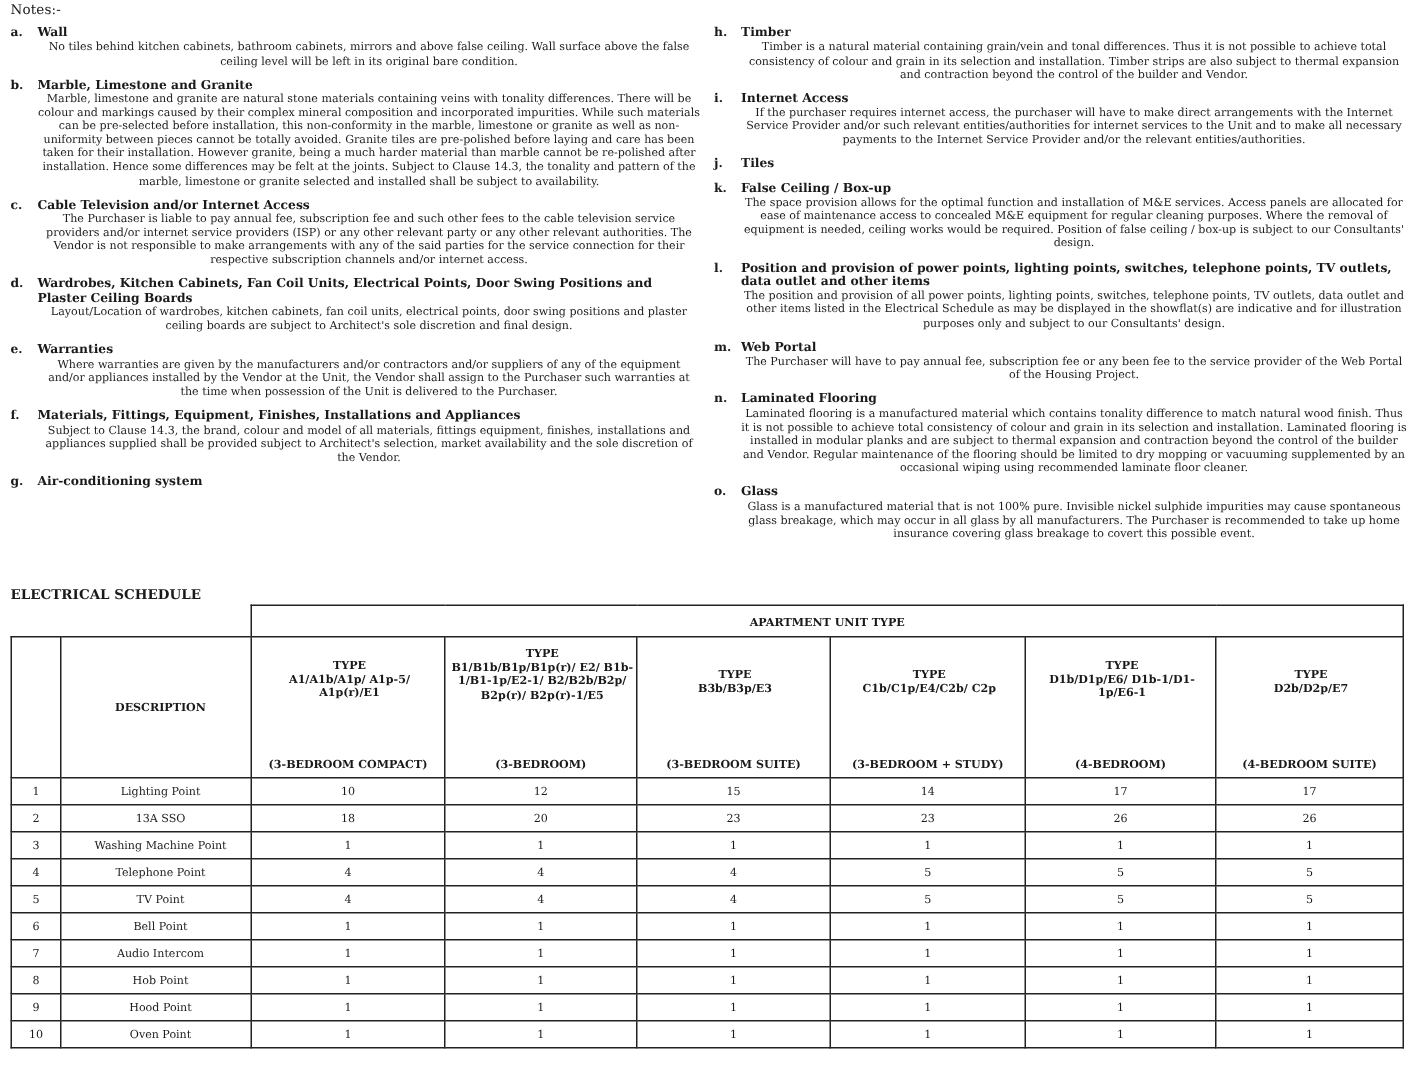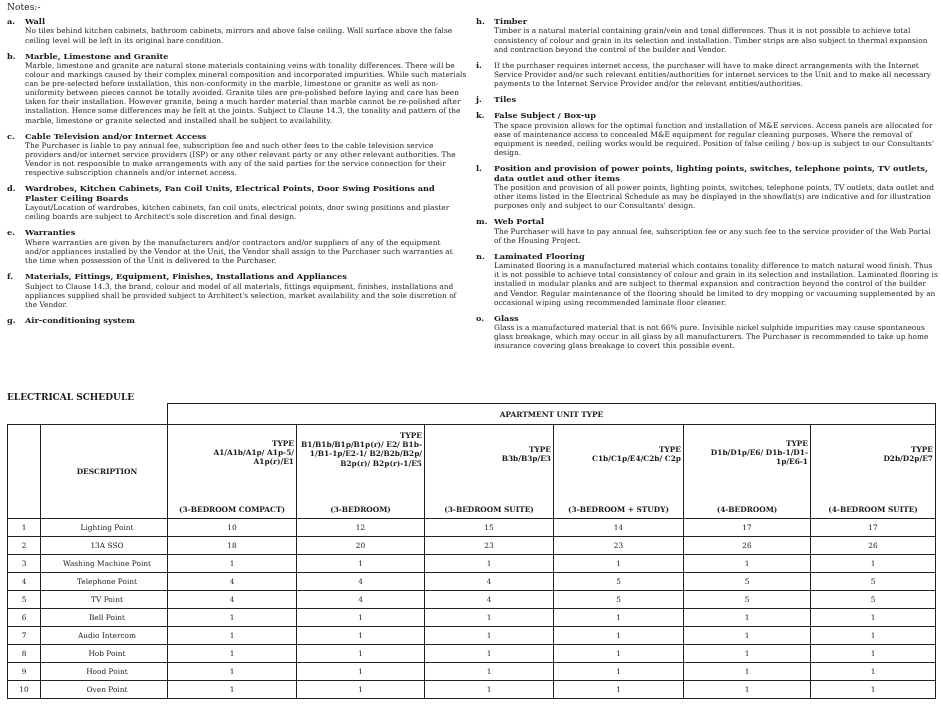--- a/index.html
+++ b/index.html
@@ -14,39 +14,39 @@
   }
   .col { position: absolute; top: 17px; }
   .col-left { left: 7px; width: 460px; }
   .col-right { left: 476px; width: 462px; }
   .note { position: relative; padding-left: 18px; margin-bottom: 7px; }
   .note-letter {
     position: absolute; left: 0; top: 0;
     font-size: 8.2px; font-weight: bold; line-height: 9.4px;
   }
   .note-heading { font-size: 8.2px; font-weight: bold; line-height: 9.4px; }
-  .note-body { font-size: 7.4px; line-height: 9.1px; }
+  .note-body { font-size: 7.4px; line-height: 9.1px; text-align: center; }
 
   .schedule-title {
     position: absolute; left: 7px; top: 392px;
     font-size: 9px; font-weight: bold;
   }
   table.schedule {
     position: absolute; left: 7px; top: 403px;
     width: 928px; border-collapse: collapse; table-layout: fixed;
   }
   table.schedule td, table.schedule th {
     border: 1.6px solid #222; padding: 0; text-align: center; vertical-align: middle;
     font-size: 7.4px; font-weight: normal;
   }
   table.schedule th { font-weight: bold; }
   .blank-cell { border: none !important; }
   .unit-type-header { height: 20px; font-size: 7.4px; }
   .type-head { height: 93px; position: relative; }
-  .type-head .type-label { position: absolute; left: 4px; right: 2px; top: 14px; line-height: 9.2px; text-align: right; }
+  .type-head .type-label { position: absolute; left: 4px; right: 2px; top: 14px; line-height: 9.2px; }
   .type-head .type-name { position: absolute; left: 4px; right: 4px; bottom: 4px; line-height: 9.2px; }
   .desc-head { text-align: right; padding-left: 6px !important; }
   tr.data-row td { height: 17px; }
   td.desc-cell { text-align: right; padding-left: 6px !important; }
 </style>
 </head>
 <body>
 
 <div class="notes-title">Notes:-</div>
 
@@ -88,50 +88,51 @@
 </div>
 
 <div class="col col-right">
   <div class="note">
     <span class="note-letter">h.</span>
     <div class="note-heading">Timber</div>
     <div class="note-body">Timber is a natural material containing grain/vein and tonal differences. Thus it is not possible to achieve total consistency of colour and grain in its selection and installation. Timber strips are also subject to thermal expansion and contraction beyond the control of the builder and Vendor.</div>
   </div>
   <div class="note">
     <span class="note-letter">i.</span>
+    <div class="note-heading">Internet Access</div>
     <div class="note-body">If the purchaser requires internet access, the purchaser will have to make direct arrangements with the Internet Service Provider and/or such relevant entities/authorities for internet services to the Unit and to make all necessary payments to the Internet Service Provider and/or the relevant entities/authorities.</div>
   </div>
   <div class="note">
     <span class="note-letter">j.</span>
     <div class="note-heading">Tiles</div>
   </div>
   <div class="note">
     <span class="note-letter">k.</span>
-    <div class="note-heading">False Subject / Box-up</div>
+    <div class="note-heading">False Ceiling / Box-up</div>
     <div class="note-body">The space provision allows for the optimal function and installation of M&amp;E services. Access panels are allocated for ease of maintenance access to concealed M&amp;E equipment for regular cleaning purposes. Where the removal of equipment is needed, ceiling works would be required. Position of false ceiling / box-up is subject to our Consultants' design.</div>
   </div>
   <div class="note">
     <span class="note-letter">l.</span>
     <div class="note-heading">Position and provision of power points, lighting points, switches, telephone points, TV outlets, data outlet and other items</div>
     <div class="note-body">The position and provision of all power points, lighting points, switches, telephone points, TV outlets, data outlet and other items listed in the Electrical Schedule as may be displayed in the showflat(s) are indicative and for illustration purposes only and subject to our Consultants' design.</div>
   </div>
   <div class="note">
     <span class="note-letter">m.</span>
     <div class="note-heading">Web Portal</div>
-    <div class="note-body">The Purchaser will have to pay annual fee, subscription fee or any such fee to the service provider of the Web Portal of the Housing Project.</div>
+    <div class="note-body">The Purchaser will have to pay annual fee, subscription fee or any been fee to the service provider of the Web Portal of the Housing Project.</div>
   </div>
   <div class="note">
     <span class="note-letter">n.</span>
     <div class="note-heading">Laminated Flooring</div>
     <div class="note-body">Laminated flooring is a manufactured material which contains tonality difference to match natural wood finish. Thus it is not possible to achieve total consistency of colour and grain in its selection and installation. Laminated flooring is installed in modular planks and are subject to thermal expansion and contraction beyond the control of the builder and Vendor. Regular maintenance of the flooring should be limited to dry mopping or vacuuming supplemented by an occasional wiping using recommended laminate floor cleaner.</div>
   </div>
   <div class="note">
     <span class="note-letter">o.</span>
     <div class="note-heading">Glass</div>
-    <div class="note-body">Glass is a manufactured material that is not 66% pure. Invisible nickel sulphide impurities may cause spontaneous glass breakage, which may occur in all glass by all manufacturers. The Purchaser is recommended to take up home insurance covering glass breakage to covert this possible event.</div>
+    <div class="note-body">Glass is a manufactured material that is not 100% pure. Invisible nickel sulphide impurities may cause spontaneous glass breakage, which may occur in all glass by all manufacturers. The Purchaser is recommended to take up home insurance covering glass breakage to covert this possible event.</div>
   </div>
 </div>
 
 <div class="schedule-title">ELECTRICAL SCHEDULE</div>
 
 <table class="schedule">
   <colgroup>
     <col style="width:33px">
       <col style="width:127px">
     <col style="width:129px">

